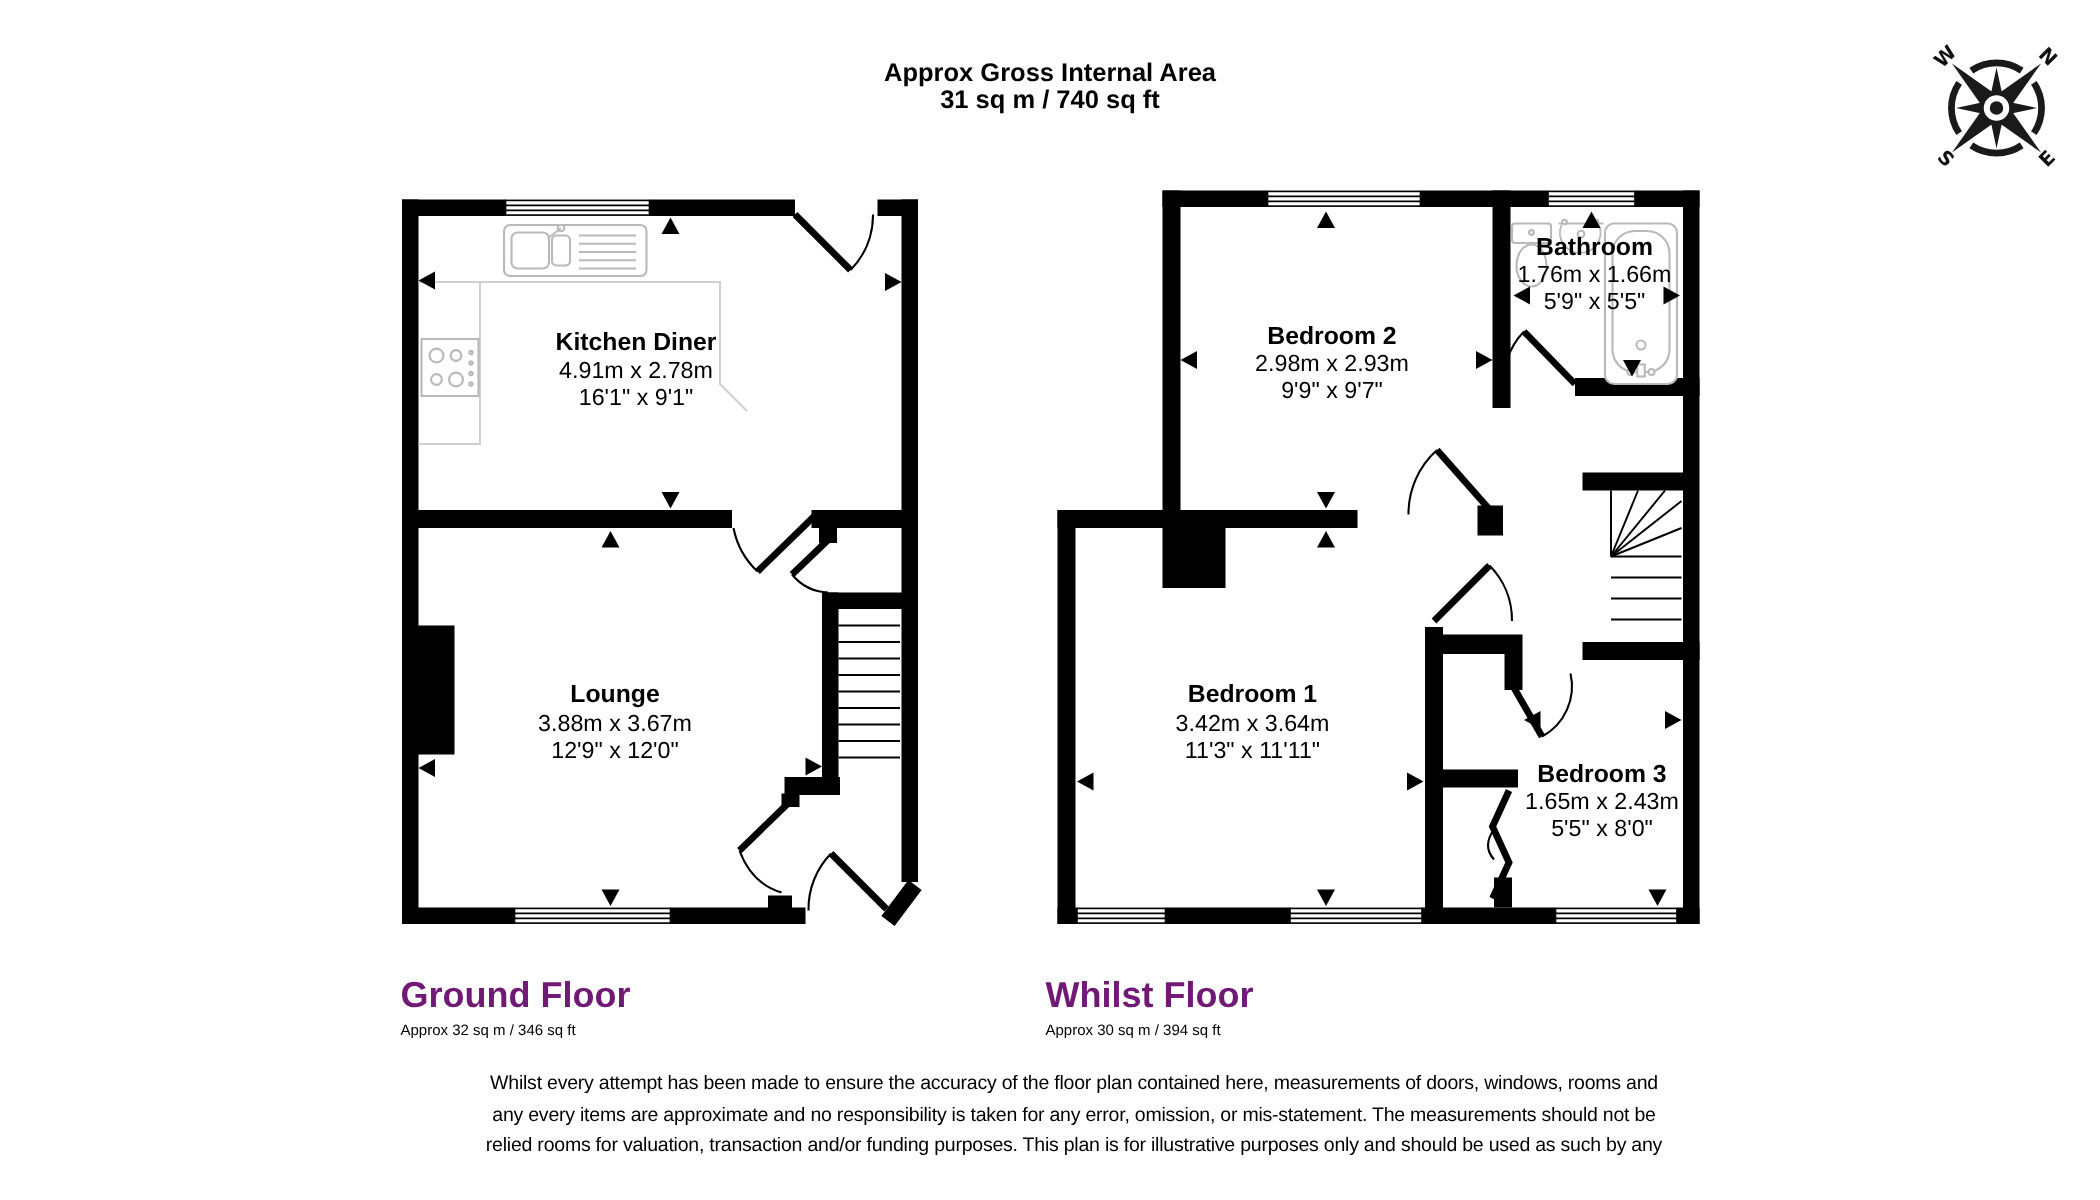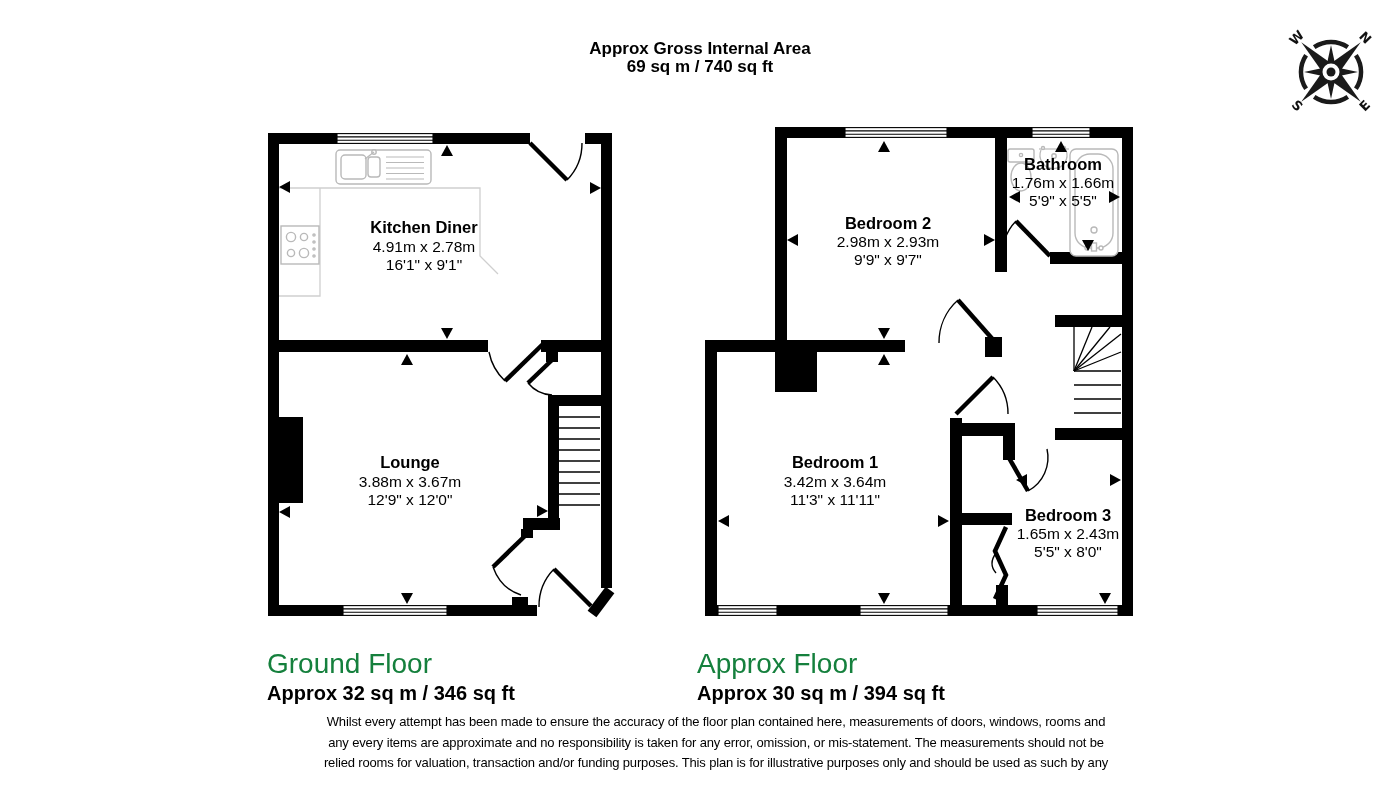--- a/index.html
+++ b/index.html
@@ -16,35 +16,35 @@
   .fixture{fill:#fff;stroke:#b9b9b9;stroke-width:1.4;}
   .fixture-line{fill:none;stroke:#b9b9b9;stroke-width:1.2;}
   .counter{fill:none;stroke:#cfcfcf;stroke-width:1.3;}
   .arrow{fill:#000;}
   text.room-name{font-family:"Liberation Sans",sans-serif;font-size:16.5px;font-weight:bold;fill:#000;text-anchor:middle;}
   text.room-dim{font-family:"Liberation Sans",sans-serif;font-size:15.5px;fill:#000;text-anchor:middle;}
   .compass-letter{font-family:"DejaVu Sans",sans-serif;font-size:13px;font-weight:600;fill:#111;text-anchor:middle;}
   #title{position:absolute;left:0;top:40px;width:1400px;text-align:center;
          font-size:17px;font-weight:bold;line-height:18px;}
   .floor-caption{position:absolute;top:652px;}
-  .floor-caption .floor-name{font-size:28px;font-weight:400;color:#15803d;line-height:24px;}
-  .floor-caption .floor-area{font-size:20px;font-weight:bold;margin-top:6px;}
+  .floor-caption .floor-name{font-size:24px;font-weight:700;color:#701a75;line-height:24px;}
+  .floor-caption .floor-area{font-size:10px;font-weight:normal;margin-top:6px;}
   #caption-ground{left:267px;}
   #caption-first{left:697px;}
   #disclaimer{position:absolute;left:16px;top:712px;width:1400px;text-align:center;
               font-size:13px;line-height:20.5px;letter-spacing:-0.15px;}
 </style>
 </head>
 <body>
 
 <div id="page">
 
   <div id="title">
     <div>Approx Gross Internal Area</div>
-    <div>69 sq m / 740 sq ft</div>
+    <div>31 sq m / 740 sq ft</div>
   </div>
 
   <svg id="plan-svg" width="1400" height="800" viewBox="0 0 1400 800">
 
     <g>
       <g>
 
         <rect class="wall" x="268" y="133" width="69" height="11"></rect>
         <rect class="wall" x="433" y="133" width="97" height="11"></rect>
         <rect class="wall" x="585" y="133" width="27" height="11"></rect>
@@ -354,21 +354,21 @@
       <text class="compass-letter" transform="translate(-34,-34) rotate(-45)" dy="4">W</text>
     </g>
   </svg>
 
   <div class="floor-caption" id="caption-ground">
     <div class="floor-name">Ground Floor</div>
     <div class="floor-area">Approx 32 sq m / 346 sq ft</div>
   </div>
 
   <div class="floor-caption" id="caption-first">
-    <div class="floor-name">Approx Floor</div>
+    <div class="floor-name">Whilst Floor</div>
     <div class="floor-area">Approx 30 sq m / 394 sq ft</div>
   </div>
 
   <div id="disclaimer">
     <div>Whilst every attempt has been made to ensure the accuracy of the floor plan contained here, measurements of doors, windows, rooms and</div>
     <div>any every items are approximate and no responsibility is taken for any error, omission, or mis-statement. The measurements should not be</div>
     <div>relied rooms for valuation, transaction and/or funding purposes. This plan is for illustrative purposes only and should be used as such by any</div>
   </div>
 
 </div>

